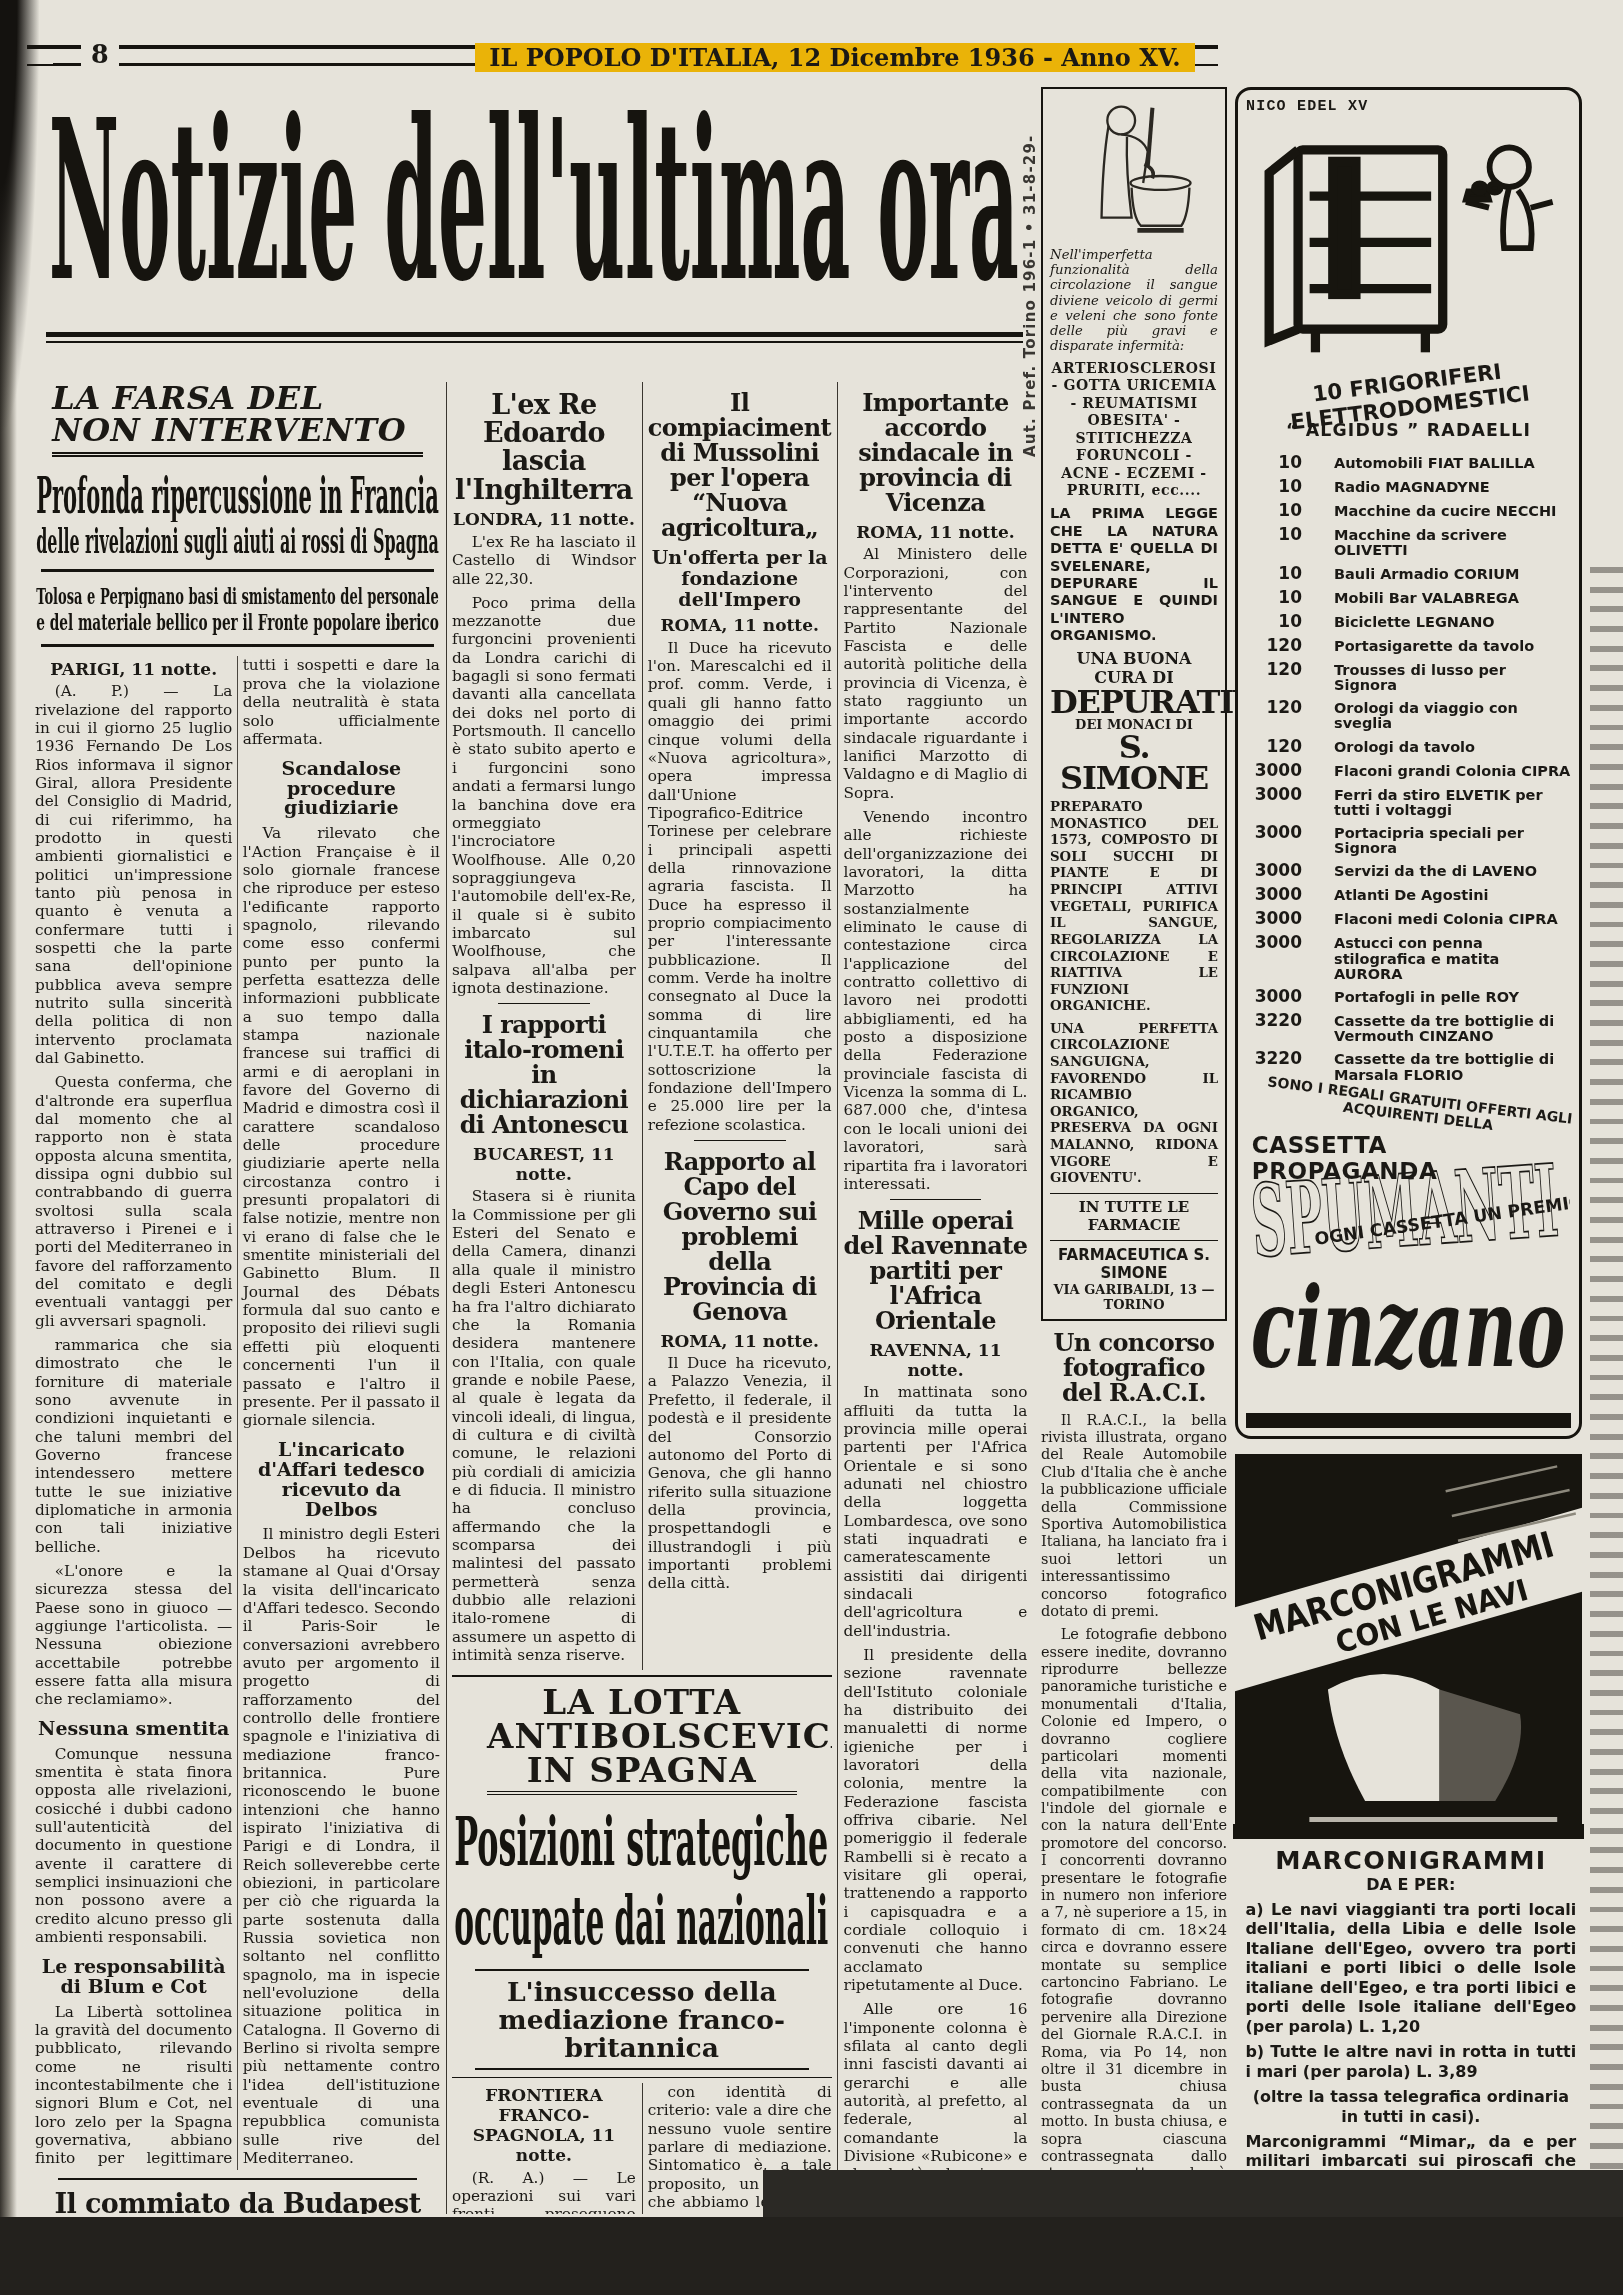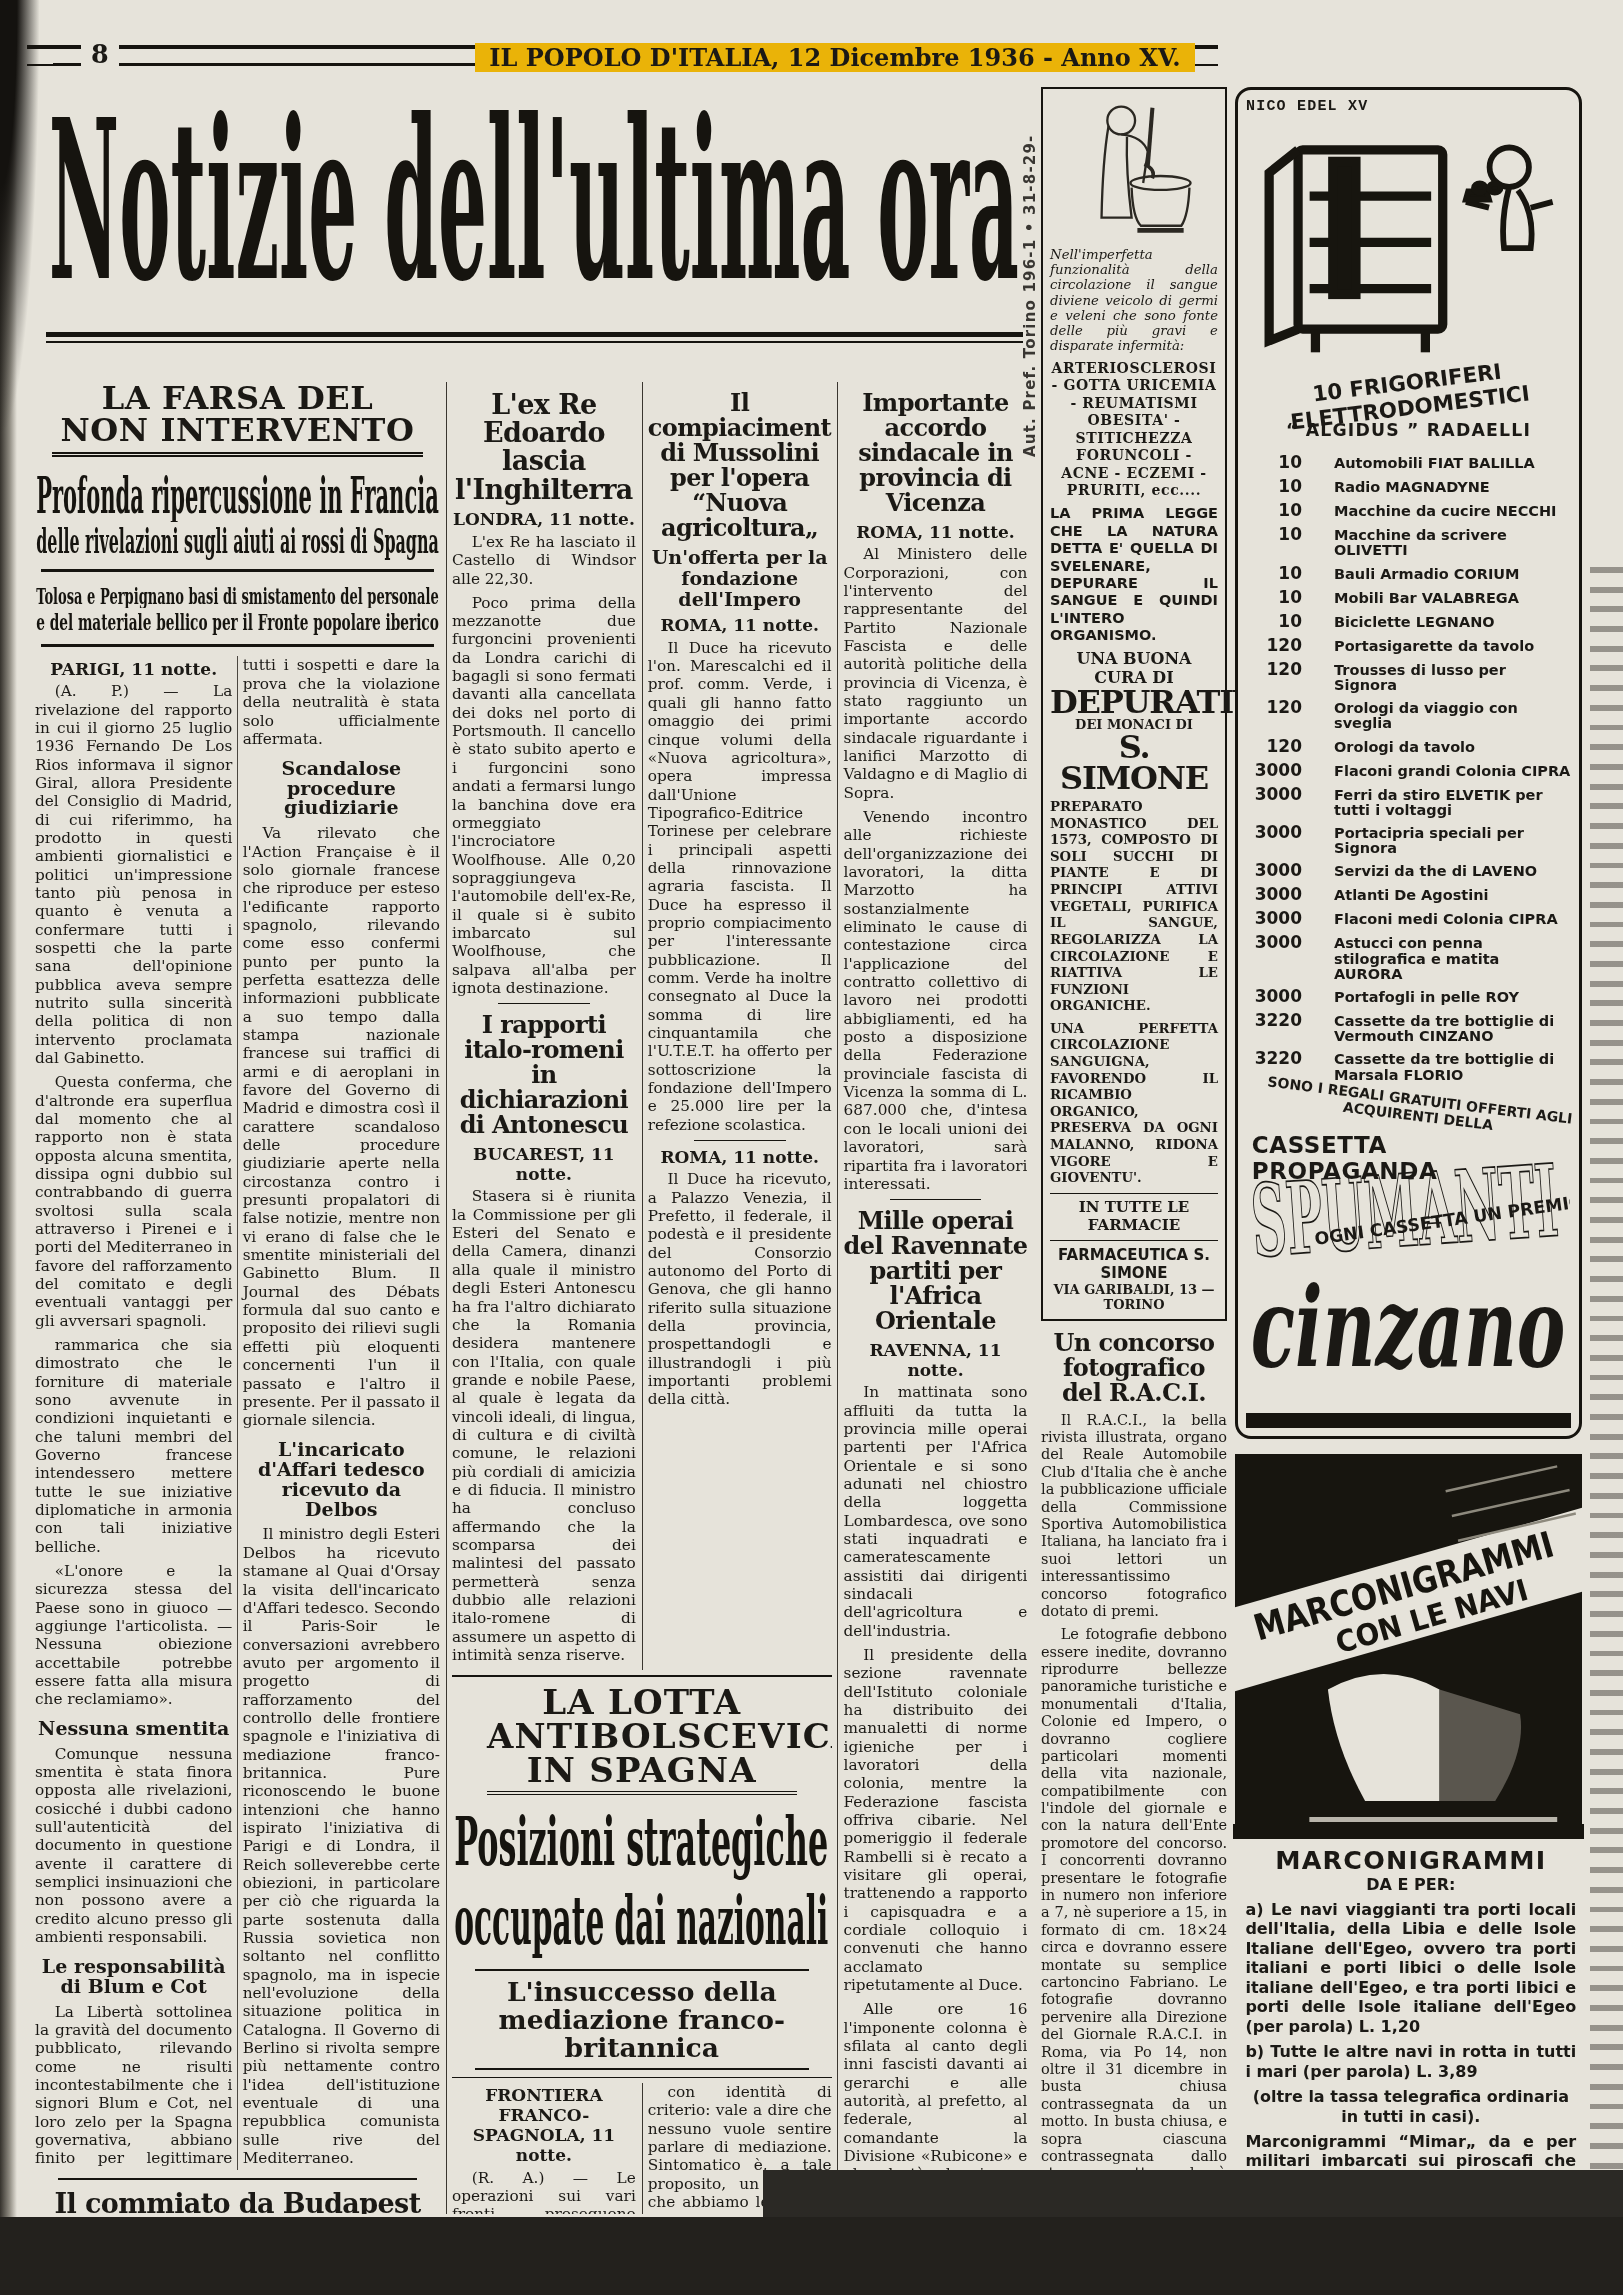--- a/index.html
+++ b/index.html
@@ -30,22 +30,22 @@
   .vnote{position:absolute;left:1021px;top:133px;width:23px;height:324px;font-family:"DejaVu Sans",sans-serif;
      font-size:15px;font-weight:bold;writing-mode:vertical-rl;transform:rotate(180deg);letter-spacing:1.2px;opacity:.85;}
   
   .news{position:absolute;left:35px;top:382px;width:992px;bottom:81px;display:grid;
         grid-template-columns:405px 190px 190px 190px;column-gap:5.8px;overflow:hidden;}
   .news > div{overflow:hidden;}
   .vr{border-left:1.2px solid #3a362f;padding-left:5.2px;}
   p{margin:0 0 5.8px 0;font-size:15.3px;line-height:1.2;text-align:justify;}
   p.ind{text-indent:19.7px;}
   .dateline{text-align:center;font-weight:bold;font-size:17px;margin:2.3px 0 3.5px 0;}
-  .kicker{font-size:32px;font-weight:bold;text-align:center;letter-spacing:0.6px;
-     border-bottom:5.8px double #16140f;padding-bottom:5.8px;margin:0 17.3px 9.3px 17.3px;line-height:1;}
+  .kicker{font-size:32px;font-weight:bold;text-align:left;letter-spacing:0.6px;
+     border-bottom:5.8px double #16140f;padding-bottom:5.8px;margin:0 17.3px 9.3px 17.3px;line-height:1;font-style:italic;}
   .lead-heads svg{display:block;width:100%;}
   .deckrule{border-top:3.5px solid #16140f;margin:9.3px 5.8px;}
   .twocol{column-count:2;column-gap:10.4px;column-rule:0.6px solid #4a463f;}
   .subhead-run{font-size:19px;font-weight:bold;text-align:center;margin:10.4px 0 5.8px 0;line-height:1.05;}
   .h-col{font-size:27px;font-weight:bold;text-align:center;line-height:1.04;margin:9.3px 0 5.8px 0;letter-spacing:-0.6px;}
   .h-col.sm{font-size:24px;}
   .h-sub{font-size:19px;font-weight:bold;text-align:center;line-height:1.1;margin:3.5px 0 5.8px 0;}
   .sep{border-top:2.3px solid #16140f;margin:8px 23px;}
   .sep.thin{border-top-width:1.2px;margin:5.8px 46px;}
   .feature{border-top:2.9px solid #16140f;border-bottom:1.7px solid #16140f;padding:8px 0 4.6px 0;margin:4.6px 0;}
@@ -178,20 +178,21 @@
         </div>
         <div data-interactable="false">
           <div class="h-col sm" data-interactable="false">
             <span data-interactable="false">Il compiacimento di Mussolini</span><br>
             <span data-interactable="false">per l'opera “Nuova agricoltura„</span>
           </div>
           <div class="h-sub" data-interactable="false">Un'offerta per la fondazione dell'Impero</div>
           <div class="dateline" data-interactable="false">ROMA, 11 notte.</div>
           <p class="ind" data-interactable="false">Il Duce ha ricevuto l'on. Marescalchi ed il prof. comm. Verde, i quali gli hanno fatto omaggio dei primi cinque volumi della «Nuova agricoltura», opera impressa dall'Unione Tipografico-Editrice Torinese per celebrare i principali aspetti della rinnovazione agraria fascista. Il Duce ha espresso il proprio compiacimento per l'interessante pubblicazione. Il comm. Verde ha inoltre consegnato al Duce la somma di lire cinquantamila che l'U.T.E.T. ha offerto per sottoscrizione la fondazione dell'Impero e 25.000 lire per la refezione scolastica.</p>
           <div class="sep thin" data-interactable="false"></div>
+          <div class="h-col sm" data-interactable="false">Rapporto al Capo del Governo sui problemi della Provincia di Genova</div>
           <div class="dateline" data-interactable="false">ROMA, 11 notte.</div>
           <p class="ind" data-interactable="false">Il Duce ha ricevuto, a Palazzo Venezia, il Prefetto, il federale, il podestà e il presidente del Consorzio autonomo del Porto di Genova, che gli hanno riferito sulla situazione della provincia, prospettandogli e illustrandogli i più importanti problemi della città.</p>
         </div>
       </div>
 
       <div class="feature" data-interactable="false">
         <div class="kick2" data-interactable="false">LA LOTTA ANTIBOLSCEVICA IN SPAGNA</div>
         <svg viewBox="0 0 666 290" preserveAspectRatio="none" height="156" data-interactable="false">
           <text x="4" y="116" font-size="126" font-weight="bold" fill="#16140f" textLength="656" lengthAdjust="spacingAndGlyphs">Posizioni strategiche</text>
           <text x="4" y="262" font-size="126" font-weight="bold" fill="#16140f" textLength="656" lengthAdjust="spacingAndGlyphs">occupate dai nazionali</text>

